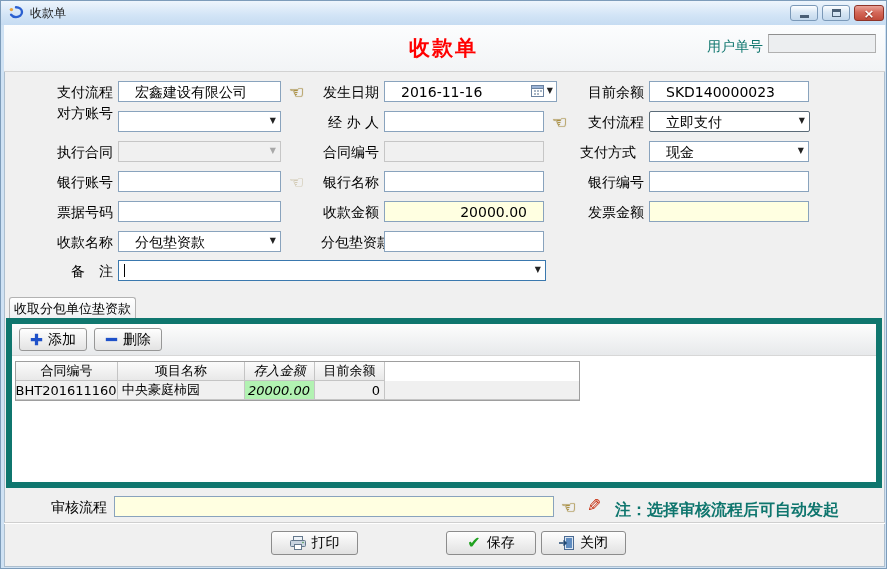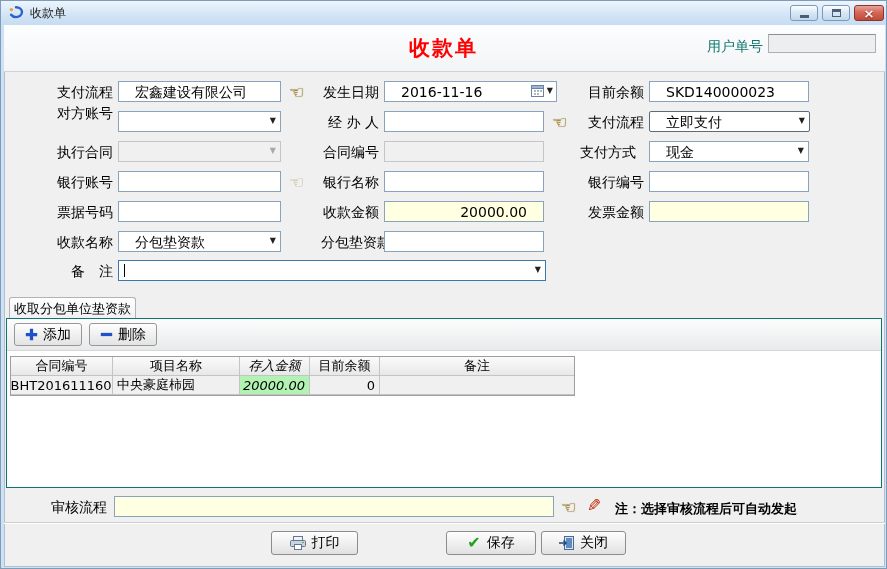--- a/index.html
+++ b/index.html
@@ -61,21 +61,21 @@
   .caret { position:absolute; left:5px; top:3px; width:1px; height:13px; background:#000; }
   .dateicons { position:absolute; right:3px; top:3px; display:flex; align-items:center; gap:3px; }
   .dateicons .arrow { position:static; }
 
   
   .tab { position:absolute; left:8px; top:296px; width:127px; height:22px;
          background:linear-gradient(#ffffff,#eef0f2); border:1px solid #b2b2b2;
          border-bottom:none; border-radius:3px 3px 0 0; font-size:13px;
          display:flex; align-items:center; justify-content:center; }
   .panel { position:absolute; left:5px; top:317px; width:876px; height:170px;
-           background:#ffffff; border:1px solid #0f766e; }
+           background:#ffffff; border:6px solid #0f766e; }
   .panel .toolbar { position:absolute; left:0; top:0; width:100%; height:32px;
                     background:linear-gradient(#fdfdfd,#e7e9eb); border-bottom:1px solid #d7d7d7;
                     display:flex; align-items:center; padding-left:7px; gap:7px; }
   .tbtn { height:23px; padding:0 10px; border:1px solid #979797; border-radius:3px;
           background:linear-gradient(#fefefe,#e3e3e3); font-size:14px;
           display:flex; align-items:center; gap:5px; cursor:default; }
 
   .grid { position:absolute; left:3px; top:37px; border:1px solid #9e9e9e; font-size:13px; }
   .grid-row { display:flex; }
   .gcell { height:19px; border-right:1px solid #c4c4c4; border-bottom:1px solid #c4c4c4;
@@ -83,21 +83,21 @@
            white-space:nowrap; }
   .grid-head .gcell { background:linear-gradient(#fbfbfb,#e8e8e8); }
   .grid-data .gcell { background:#f0f0f0; }
   .gcell.c0 { width:102px; } .gcell.c1 { width:127px; justify-content:flex-start; padding-left:4px; }
   .gcell.c2 { width:70px;font-style:italic; } .gcell.c3 { width:70px; } .gcell.c4 { width:194px; border-right:none; }
   .grid-head .gcell.c1 { justify-content:center; padding-left:0; }
   .grid-data .gcell.c2 { background:#b2f2b2; justify-content:flex-end; padding-right:4px; }
   .grid-data .gcell.c3 { justify-content:flex-end; padding-right:4px; }
 
   
-  .review-note { position:absolute; font-size:13px; color:#000000; font-weight:bold; }
+  .review-note { position:absolute; font-size:16px; color:#0f766e; font-weight:bold; }
   .hsep { position:absolute; left:3px; top:521px; width:881px; height:2px;
           border-top:1px solid #cfcfcf; border-bottom:1px solid #ffffff; }
   .btn { position:absolute; height:24px; border:1px solid #8c8c8c; border-radius:3px;
          background:linear-gradient(#fefefe,#e1e1e1); font-size:14px;
          display:flex; align-items:center; justify-content:center; gap:6px; cursor:default; }
   .check { color:#1fa11f; font-size:16px; font-weight:bold; line-height:1; }
 </style>
 </head>
 <body>
 
@@ -213,21 +213,20 @@
           </svg>
         <span>删除</span>
       </div>
     </div>
     <div class="grid">
       <div class="grid-row grid-head">
         <div class="gcell c0">合同编号</div>
         <div class="gcell c1">项目名称</div>
         <div class="gcell c2">存入金额</div>
         <div class="gcell c3">目前余额</div>
-        <div class="gcell c4">备注</div>
       </div>
       <div class="grid-row grid-data">
         <div class="gcell c0">FBHT2016111602</div>
         <div class="gcell c1">中央豪庭柿园</div>
         <div class="gcell c2">20000.00</div>
         <div class="gcell c3">0</div>
         <div class="gcell c4"></div>
       </div>
     </div>
   </div>

